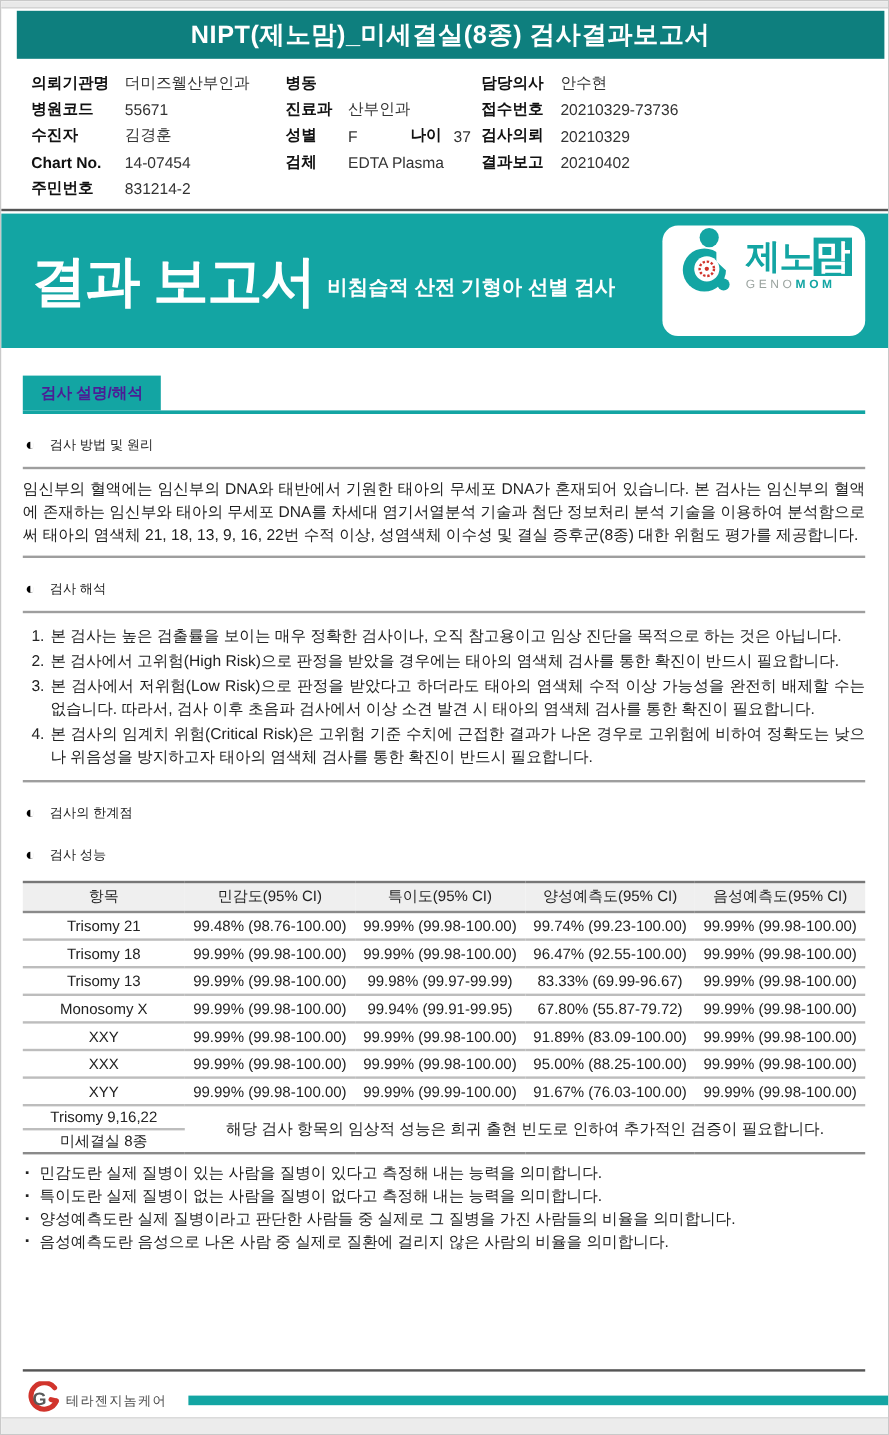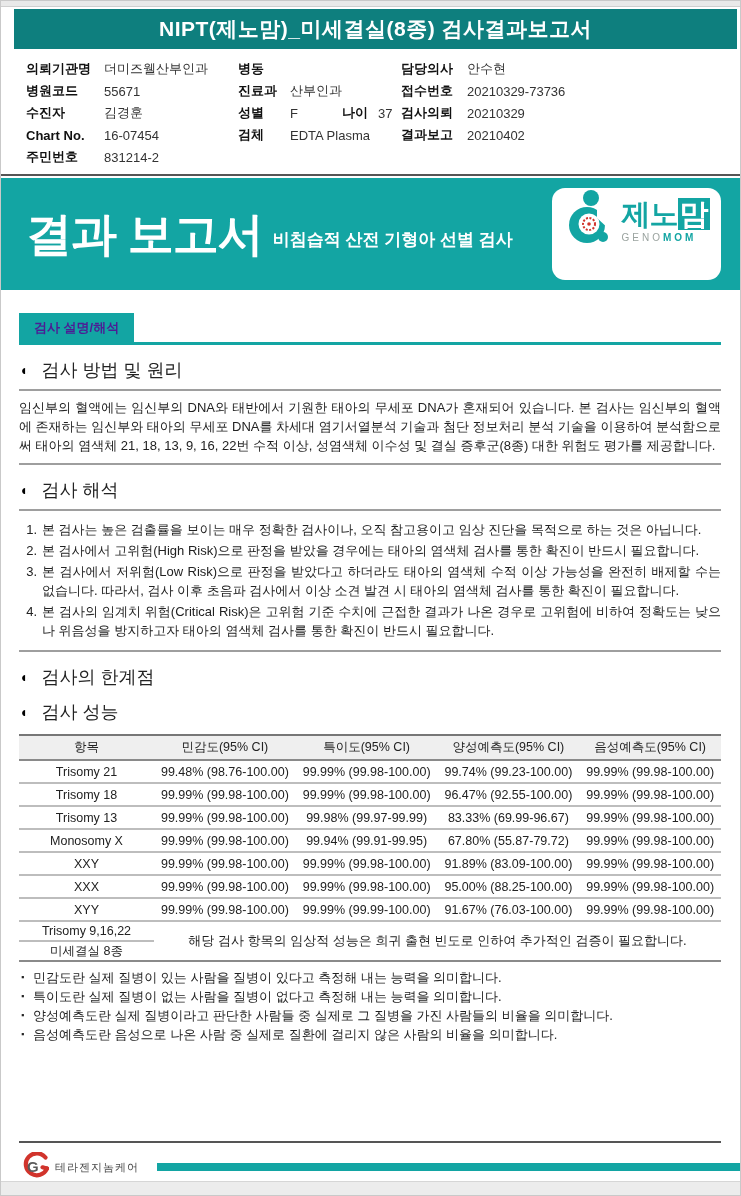--- a/index.html
+++ b/index.html
@@ -61,21 +61,21 @@
   .tab-row { margin:23px 19px 0 18px; border-bottom:3px solid #13a5a3; }
   .section-tab {
     display:inline-block; background:#13a5a3; color:#4c1d95; font-size:13px; font-weight:bold;
     padding:6px 15px 5px 15px;
   }
 
   
   .section { margin:0 19px 0 18px; }
   .sec-heading { display:flex; align-items:center; margin-top:15px; height:20px; }
   .sec-bullet { font-size:14px; color:#000; margin-left:2px; }
-  .sec-title { font-size:18px; color:#222; margin-left:12px; }
+  .sec-title { font-size:11px; color:#222; margin-left:12px; }
   .rule-block { border-top:2px solid #9e9e9e; border-bottom:2px solid #9e9e9e; margin-top:9px; padding:7px 0 8px 0; }
   .body-text { font-size:13px; line-height:19px; color:#222; text-align:justify; }
 
   .interp-item { display:flex; font-size:13px; line-height:19px; color:#222; margin:2px 0; }
   .interp-num { width:18px; flex:none; text-align:right; margin-right:5px; }
   .interp-text { flex:1; text-align:justify; }
 
   
   .perf-table { width:100%; border-collapse:collapse; margin-top:12px; font-size:12.5px; color:#222; }
   .perf-table th {
@@ -121,21 +121,21 @@
       <div class="pi-row">
         <span class="pi-label">병원코드</span>
         <span class="pi-value">55671</span>
       </div>
       <div class="pi-row">
         <span class="pi-label">수진자</span>
         <span class="pi-value">김경훈</span>
       </div>
       <div class="pi-row">
         <span class="pi-label">Chart No.</span>
-        <span class="pi-value">16-07454</span>
+        <span class="pi-value">14-07454</span>
       </div>
       <div class="pi-row">
         <span class="pi-label">주민번호</span>
         <span class="pi-value">831214-2</span>
       </div>
     </div>
     <div class="pi-col pi-col2">
       <div class="pi-row">
         <span class="pi-label">병동</span>
         <span class="pi-value"></span>

